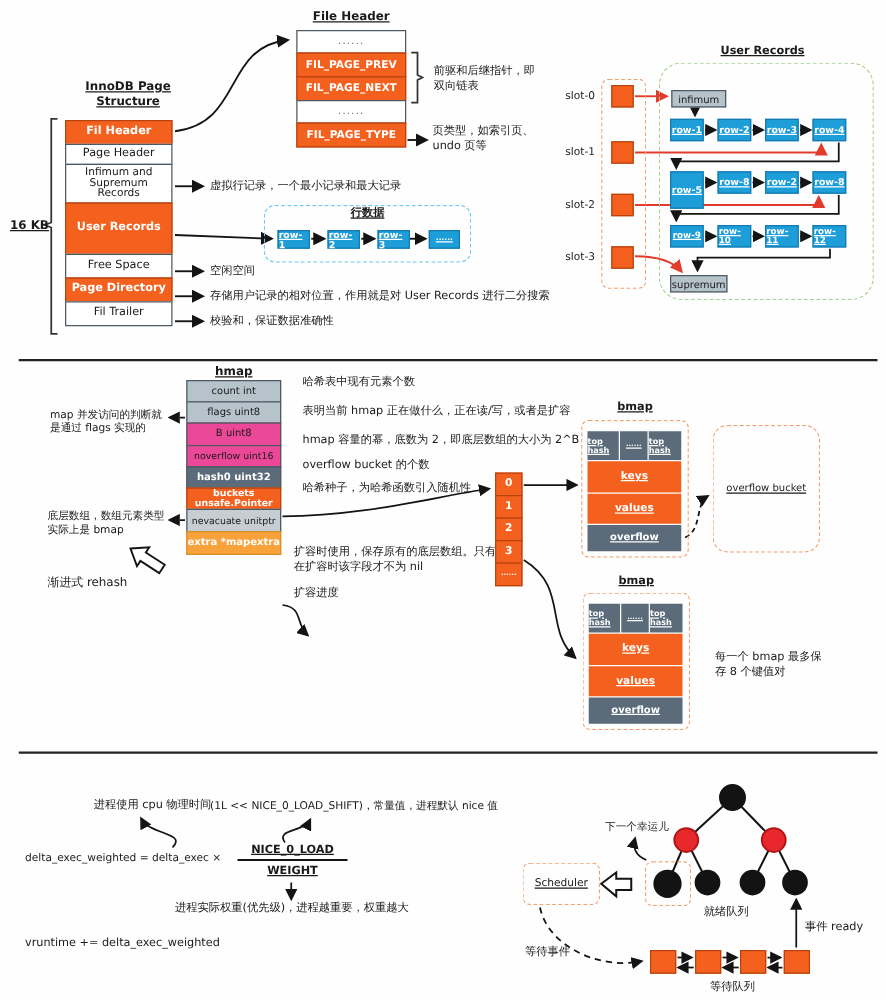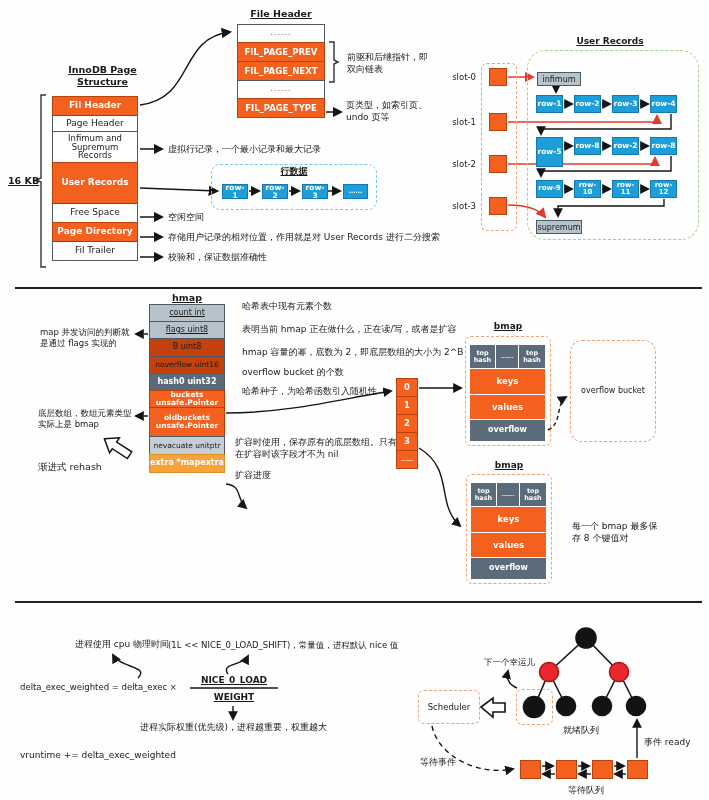--- a/index.html
+++ b/index.html
@@ -10,26 +10,26 @@
   .wrap{white-space:normal;}
   .ctr{text-align:center;}
   .rt{text-align:right;}
   .b{font-weight:bold;text-decoration:underline;}
   .stack{position:absolute;display:flex;flex-direction:column;box-sizing:border-box;}
   .stack .row{margin-top:-1px;}
   .stack .row:first-child{margin-top:0;}
   .row{display:flex;align-items:center;justify-content:center;text-align:center;
        box-sizing:border-box;border:1px solid #4d5a63;line-height:1.05;}
   .cellbox{position:absolute;display:flex;align-items:center;justify-content:center;
-       text-align:center;box-sizing:border-box;line-height:1.05;}
+       box-sizing:border-box;line-height:1.05;text-decoration:underline;}
   .or{background:#F4611E;color:#fff;font-weight:bold;border-color:#b8430f;}
   .am{background:#F8A23B;color:#fff;font-weight:bold;border-color:#d98f26;}
   .bl{background:#1D9ED9;color:#fff;font-weight:bold;border:1px solid #147ab0;}
-  .gy{background:#B6C3CA;text-decoration:underline;}
-  .lb2{background:#c2410c;}
+  .gy{background:#B6C3CA;}
+  .lb2{background:#ec4899;}
   .sl{background:#5B6B79;color:#fff;font-weight:bold;}
   .lg{background:#C6CED4;}
   .wh{background:#fff;}
   .dots{color:#666;letter-spacing:1px;}
   .dash{position:absolute;box-sizing:border-box;border:1.6px dashed;}
   .dash.green{border-color:#a9d18e;border-radius:18px;}
   .dash.blue{border-color:#6fcbee;border-radius:9px;}
   .dash.orng{border-color:#f2a271;border-radius:6px;}
   .sq{position:absolute;box-sizing:border-box;background:#F4611E;border:1.5px solid #b8430f;}
   .grybox{position:absolute;box-sizing:border-box;background:#b6c3ca;border:1px solid #4d5a63;
@@ -208,21 +208,20 @@
   <div class="cellbox bl" style="left:650px;top:180px;width:27px;height:18px;font-size:7px">row-12</div>
 
   <div class="lbl b ctr" style="left:157px;top:292px;width:60px;font-size:9.5px">hmap</div>
   <div class="stack" style="left:149px;top:304px;width:76px">
     <div class="row gy" style="height:18px;font-size:8px">count int</div>
     <div class="row gy" style="height:18px;font-size:8px">flags uint8</div>
     <div class="row lb2" style="height:19px;font-size:8px">B uint8</div>
     <div class="row lb2" style="height:18px;font-size:7.5px">noverflow uint16</div>
     <div class="row sl" style="height:18px;font-size:8px">hash0 uint32</div>
     <div class="row or" style="height:18px;font-size:7.5px;white-space:normal;padding:0 3px">buckets unsafe.Pointer</div>
-    <div class="row or" style="height:30px;font-size:7.5px;white-space:normal;padding:0 3px">oldbuckets unsafe.Pointer</div>
     <div class="row lg" style="height:19px;font-size:7.5px">nevacuate unitptr</div>
     <div class="row am" style="height:19px;font-size:8px">extra *mapextra</div>
   </div>
 
   <div class="lbl" style="left:242px;top:301px">哈希表中现有元素个数</div>
   <div class="lbl" style="left:242px;top:324px">表明当前 hmap 正在做什么，正在读/写，或者是扩容</div>
   <div class="lbl" style="left:242px;top:347px">hmap 容量的幂，底数为 2，即底层数组的大小为 2^B</div>
   <div class="lbl" style="left:242px;top:367px">overflow bucket 的个数</div>
   <div class="lbl" style="left:242px;top:386px">哈希种子，为哈希函数引入随机性</div>
   <div class="lbl wrap" style="left:235px;top:437px;width:164px">扩容时使用，保存原有的底层数组。只有在扩容时该字段才不为 nil</div>

